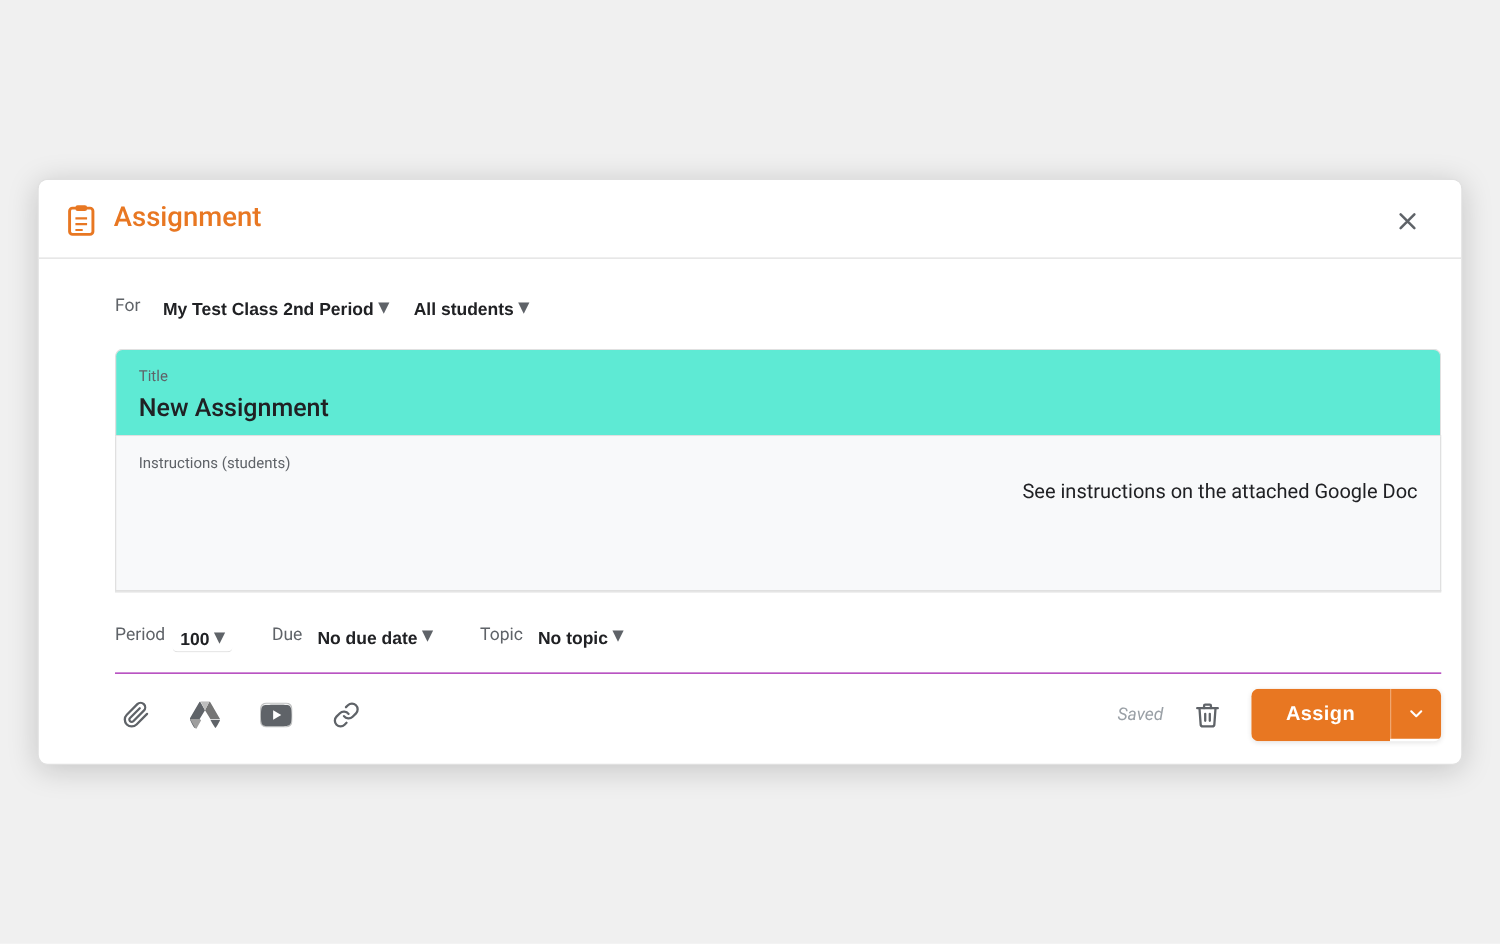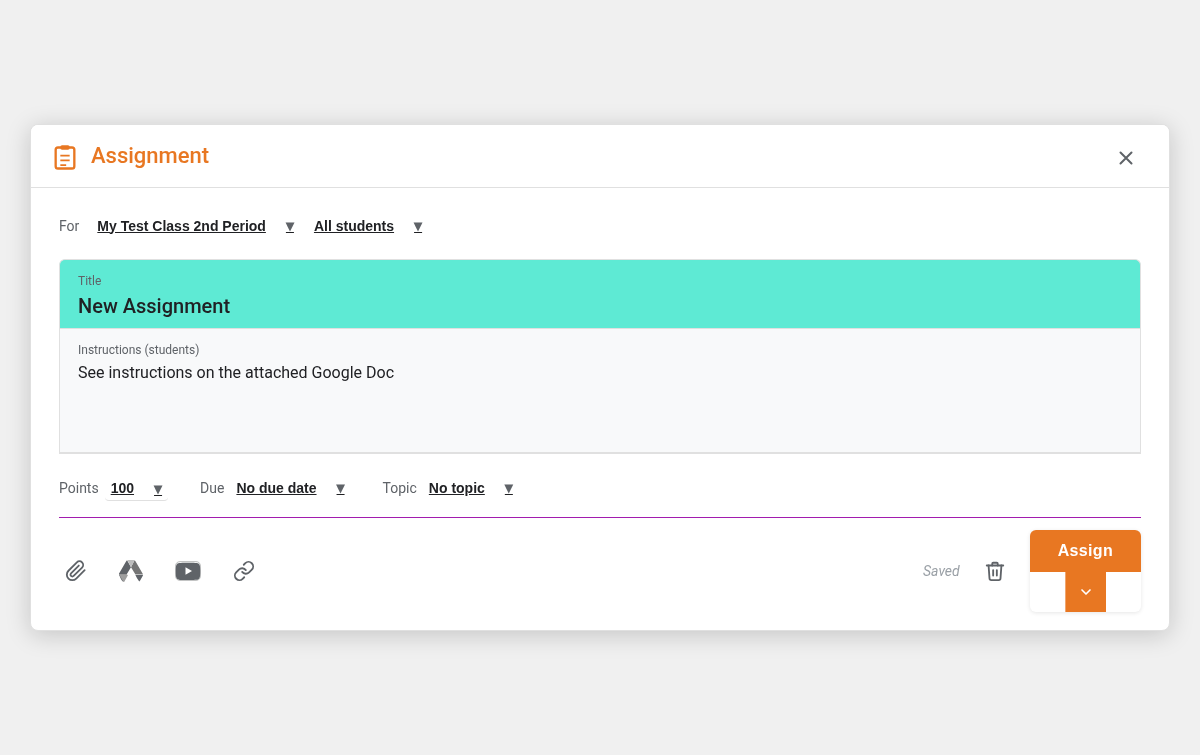--- a/index.html
+++ b/index.html
@@ -47,46 +47,46 @@
       color: #5f6368;
       font-size: 22px;
       line-height: 1;
       padding: 4px;
       border-radius: 50%;
       display: flex;
       align-items: center;
       justify-content: center;
     }
     .dialog-body {
-      padding: 24px 28px 0 28px;
+      padding: 24px 16px 0 28px;
+      margin-left: 33px;
     }
     .for-row {
       display: flex;
       align-items: center;
       gap: 8px;
       margin-bottom: 20px;
     }
     .for-label {
       color: #5f6368;
       font-size: 14px;
       margin-right: 4px;
     }
     .dropdown-btn {
       background: none;
       border: none;
       cursor: pointer;
       display: flex;
-      align-items: center;
-      gap: 20px;
+      align-items: flex-end;
+      gap: 4px;
       font-size: 14px;
       font-weight: 600;
       color: #202124;
       padding: 4px 6px;
       border-radius: 4px;
-      text-decoration: underline;
     }
     .dropdown-btn .arrow {
       font-size: 16px;
       color: #5f6368;
     }
     .title-section {
       background: #5eead4;
       border-radius: 6px 6px 0 0;
       border: 1px solid #e0e0e0;
       border-bottom: none;
@@ -114,20 +114,21 @@
       border: 1px solid #e0e0e0;
       border-top: none;
       padding: 14px 18px 70px 18px;
       margin-bottom: 0;
     }
     .instructions-value {
       color: #202124;
       font-size: 16px;
       font-weight: 400;
       margin-top: 4px;
+      text-align: right;
     }
     .bottom-divider {
       border: none;
       border-top: 1.5px solid #e0e0e0;
       margin: 0 0 0 0;
     }
     .options-row {
       display: flex;
       align-items: center;
       gap: 32px;
@@ -193,25 +194,24 @@
       color: #5f6368;
       font-size: 20px;
       padding: 8px;
       border-radius: 50%;
       margin-right: 16px;
       display: flex;
       align-items: center;
     }
     .assign-group {
       display: flex;
-      align-items: center;
+      align-items: flex-start;
       border-radius: 6px;
       overflow: hidden;
       box-shadow: 0 1px 4px rgba(0,0,0,0.10);
-      flex-direction: column;
     }
     .assign-main-btn {
       background: #e87722;
       color: #fff;
       border: none;
       cursor: pointer;
       font-size: 16px;
       font-weight: 700;
       padding: 12px 28px;
       letter-spacing: 0.02em;
@@ -272,21 +272,21 @@
     <hr class="divider">
 
     <div class="instructions-section">
       <span class="field-label">Instructions (students)</span>
       <div class="instructions-value" contenteditable="true" style="">See instructions on the attached Google Doc</div>
     </div>
     <hr class="bottom-divider">
 
     <div class="options-row">
       <div class="option-group">
-        <span class="option-label">Points</span>
+        <span class="option-label">Period</span>
         <button class="dropdown-btn option-underline">
           <span class="option-value">100</span>
           <span class="option-arrow">▾</span>
         </button>
       </div>
       <div class="option-group">
         <span class="option-label">Due</span>
         <button class="dropdown-btn">
           <span class="option-value">No due date</span>
           <span class="option-arrow">▾</span>

